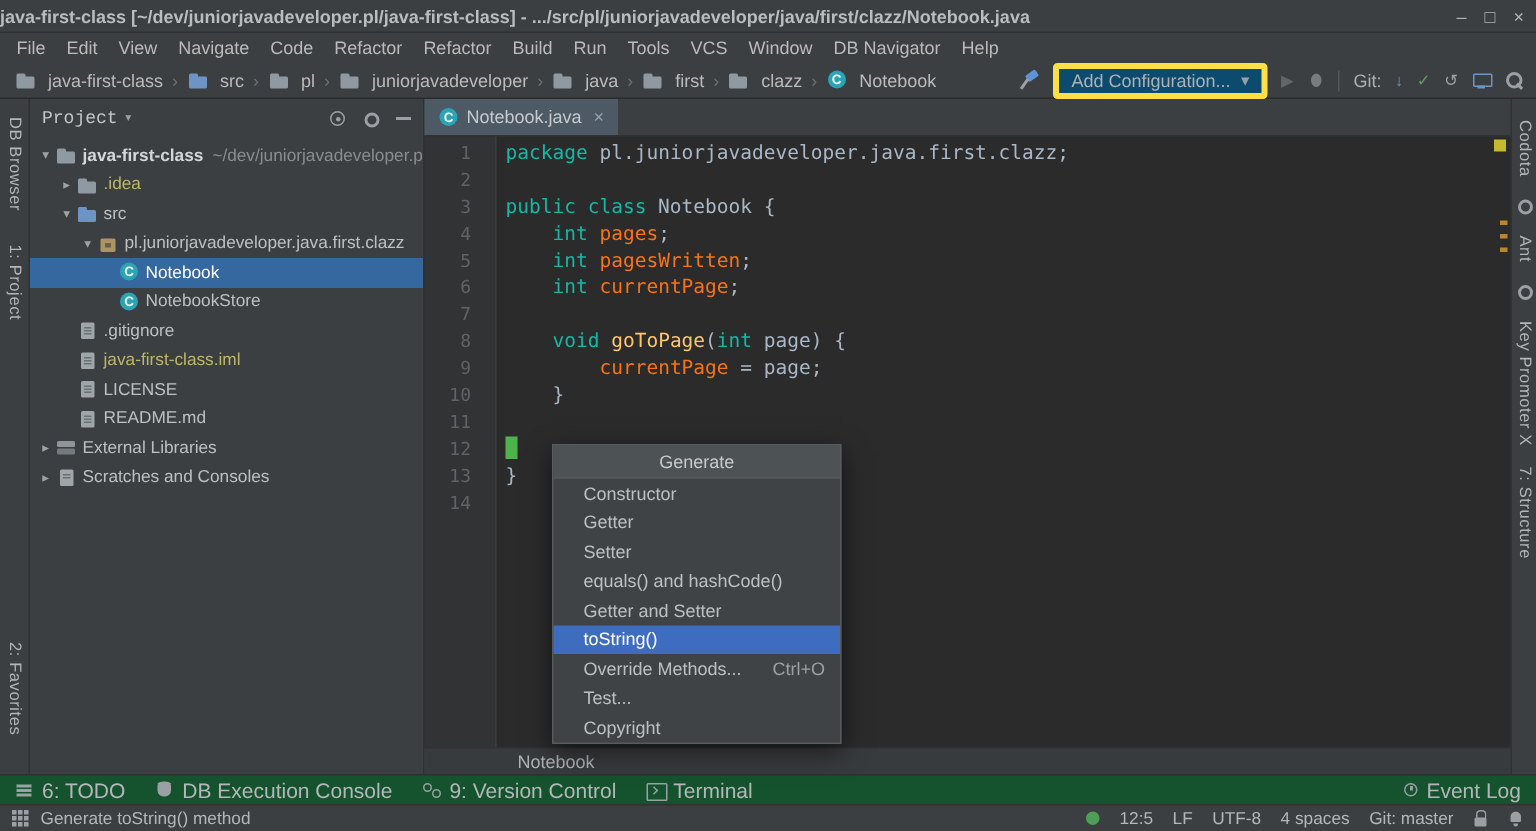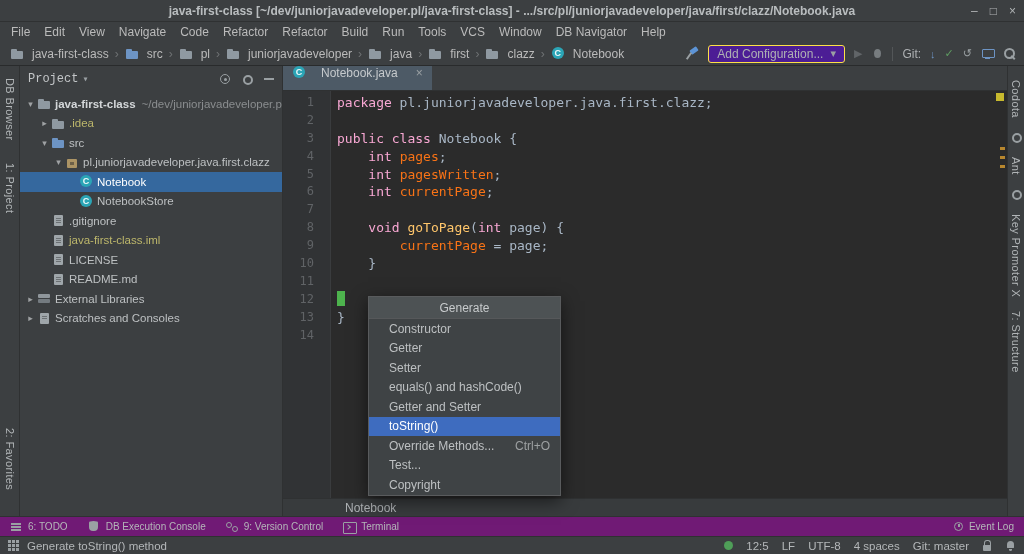--- a/index.html
+++ b/index.html
@@ -1,36 +1,36 @@
 <!DOCTYPE html>
 <html><head>
 <meta charset="utf-8">
 <style>
   *{box-sizing:border-box;margin:0;padding:0}
   html,body{width:1024px;height:554px;overflow:hidden;background:#2b2b2b;
     font-family:"Liberation Sans","DejaVu Sans",sans-serif;font-size:12px;color:#bbbbbb;}
   .app{position:relative;width:1024px;height:554px;display:flex;flex-direction:column;background:#3c3f41;}
 
   
-  .titlebar{height:22px;background:#3c3f41;border-bottom:1px solid #2f3132;display:flex;align-items:center;justify-content:center;position:relative;}
+  .titlebar{height:22px;background:#3c3f41;border-bottom:1px solid #2f3132;display:flex;align-items:center;justify-content:flex-start;position:relative;}
   .titlebar-title{font-size:12px;color:#b9bdbf;font-weight:bold;}
   .win-controls{position:absolute;right:8px;top:0;height:100%;display:flex;gap:12px;align-items:center;color:#b0b3b5;font-size:12px;}
   .win-controls span{cursor:default}
 
   
   .menubar{height:20px;background:#3c3f41;display:flex;align-items:center;padding-left:4px;}
   .menu-item{padding:0 7px;color:#bbbbbb;white-space:nowrap;text-align:right;}
 
   
   .toolbar{height:24px;background:#3c3f41;border-bottom:1px solid #292b2c;display:flex;align-items:center;padding:0 8px;}
   .nav-breadcrumbs{display:flex;align-items:center;gap:2px;}
   .crumb{display:flex;align-items:center;gap:4px;padding:0 2px;white-space:nowrap;}
   .crumb-sep{color:#71757 7;color:#6e7173;margin:0 2px;}
   .toolbar-right{margin-left:auto;display:flex;align-items:center;gap:9px;}
-  .add-config{border:1px solid #fde047;background:#4c1d95;border-radius:3px;padding:1px 8px;display:flex;gap:7px;align-items:center;color:#aeb1b3;}
+  .add-config{border:4px solid #fde047;background:#0c4a6e;border-radius:3px;padding:1px 8px;display:flex;gap:7px;align-items:center;color:#aeb1b3;}
   .tb-glyph{color:#9aa0a3;font-size:11px}
   .tb-glyph.blue{color:#6d94c4}.tb-glyph.green{color:#5f9e62}.tb-glyph.disabled{color:#61656 8;color:#616568}
   .tb-sep{width:1px;height:14px;background:#53565 8;background:#535658;display:inline-block}
   .git-label{color:#aeb1b3}
 
   
   .main{flex:1;display:flex;min-height:0;}
   .stripe-left{width:20px;background:#3c3f41;border-right:1px solid #2f3132;display:flex;flex-direction:column;align-items:center;}
   .stripe-right{width:17px;background:#3c3f41;border-left:1px solid #2f3132;display:flex;flex-direction:column;align-items:center;padding-top:14px;gap:14px;}
   .stripe-group{display:flex;flex-direction:column;align-items:center;gap:22px;padding-top:12px;}
@@ -102,45 +102,45 @@
   .icon-db::before{content:"";position:absolute;left:1px;top:0;width:9px;height:3px;background:#9aa0a3;border-radius:50%}
   .icon-db::after{content:"";position:absolute;left:1px;top:2px;width:9px;height:8px;background:#9aa0a3;border-radius:0 0 4px 4px}
   .icon-branch::before{content:"";position:absolute;left:0;top:1px;width:4px;height:4px;border:1.5px solid #9aa0a3;border-radius:50%}
   .icon-branch::after{content:"";position:absolute;left:6px;top:5px;width:4px;height:4px;border:1.5px solid #9aa0a3;border-radius:50%}
   .icon-terminal::before{content:"";position:absolute;left:0;top:1px;width:12px;height:10px;border:1.5px solid #9aa0a3;border-radius:1px}
   .icon-terminal::after{content:"";position:absolute;left:3px;top:4px;width:3px;height:3px;border-top:1.5px solid #9aa0a3;border-right:1.5px solid #9aa0a3;transform:rotate(45deg)}
 
   
   .editor-col{flex:1;display:flex;flex-direction:column;min-width:0;}
   .tabbar{height:25px;background:#3c3f41;border-bottom:1px solid #2f3132;display:flex;}
-  .tab{height:100%;display:flex;gap:14px;padding:0 9px;background:#4d5a66;color:#c6cacd;}
+  .tab{height:100%;display:flex;align-items:center;gap:4px;padding:0 9px;background:#4d5a66;color:#c6cacd;}
   .tab .ticon{margin-right:1px}
   .tab-close{color:#9aa0a3;margin-left:4px;font-size:12px}
   .editor{flex:1;position:relative;background:#2b2b2b;display:flex;min-height:0;
     font-family:"DejaVu Sans Mono","Liberation Mono",monospace;font-size:13px;}
   .gutter{width:48px;background:#313335;border-right:1px solid #3a3c3e;padding-top:3px;}
   .gutter-line{height:17.9px;line-height:17.9px;text-align:right;padding-right:16px;color:#606366;font-size:12px;}
   .code{flex:1;padding-top:3px;padding-left:6px;position:relative;overflow:hidden;}
   .code-line{height:17.9px;line-height:17.9px;white-space:pre;}
-  .tok-k{color:#f9a8d4}.tok-p{color:#a9b7c6}.tok-f{color:#f97316}.tok-m{color:#ffc66b}
+  .tok-k{color:#14b8a6}.tok-p{color:#a9b7c6}.tok-f{color:#f97316}.tok-m{color:#ffc66b}
   .caret-block{position:absolute;left:6px;top:200px;width:8px;height:15px;background:#4db34d;}
   .mark-yellow{position:absolute;top:2px;right:3px;width:8px;height:8px;background:#c7b92e;}
   .mark-orange{position:absolute;right:2px;width:5px;height:3px;background:#b8872e;}
   .crumb-bar{height:18px;background:#383b3d;border-top:1px solid #2f3132;display:flex;align-items:center;padding-left:62px;color:#aeb2b5;}
 
   
   .popup{position:absolute;left:368px;top:296px;width:193px;background:#3f4345;border:1px solid #595b5d;box-shadow:0 5px 16px rgba(0,0,0,.55);z-index:10;}
   .popup-header{height:22px;background:#4d5254;display:flex;align-items:center;justify-content:center;color:#c8cbcd;border-bottom:1px solid #56585a;}
   .pop-item{height:19.5px;display:flex;align-items:center;padding:0 10px 0 20px;color:#bdc0c2;}
   .pop-item.selected{background:#3e6cbf;color:#ffffff;}
   .pop-item.selected .pop-label{color:#ffffff}
   .pop-shortcut{margin-left:auto;color:#9da0a2;}
 
   
-  .bottombar{height:20px;background:#701a75;border-top:1px solid #2f3132;display:flex;align-items:center;padding:0 10px;font-size:10px;}
+  .bottombar{height:20px;background:#14532d;border-top:1px solid #2f3132;display:flex;align-items:center;padding:0 10px;font-size:14px;}
   .bottom-items{display:flex;align-items:center;gap:20px;}
   .bottom-item{display:flex;align-items:center;gap:5px;color:#b4b7b9;}
   .event-log{margin-left:auto;display:flex;align-items:center;gap:5px;color:#b4b7b9;}
   .statusbar{height:18px;background:#3c3f41;border-top:1px solid #2f3132;display:flex;align-items:center;padding:0 8px;gap:8px;font-size:11.5px;color:#b4b7b9;}
   .status-right{margin-left:auto;display:flex;gap:13px;align-items:center;}
 </style>
 </head>
 <body>
 
 <div class="app">

